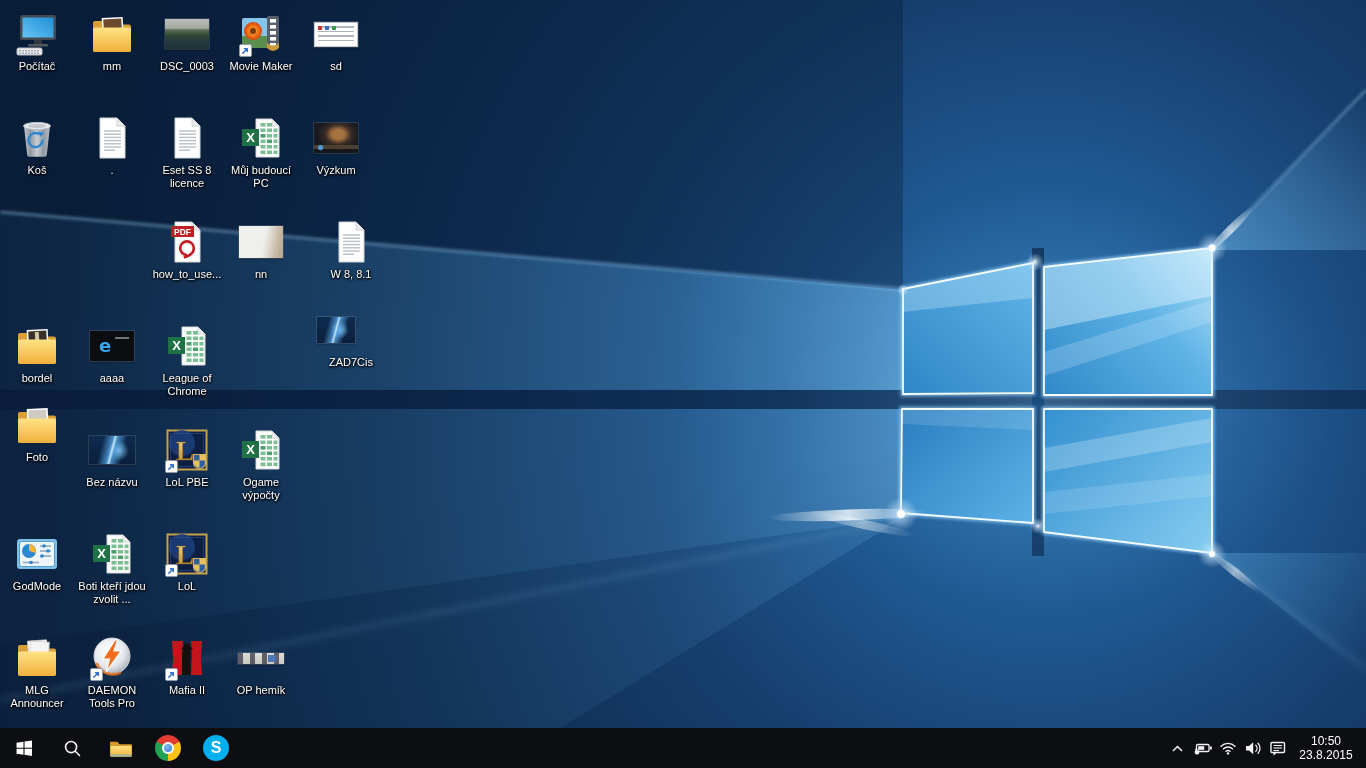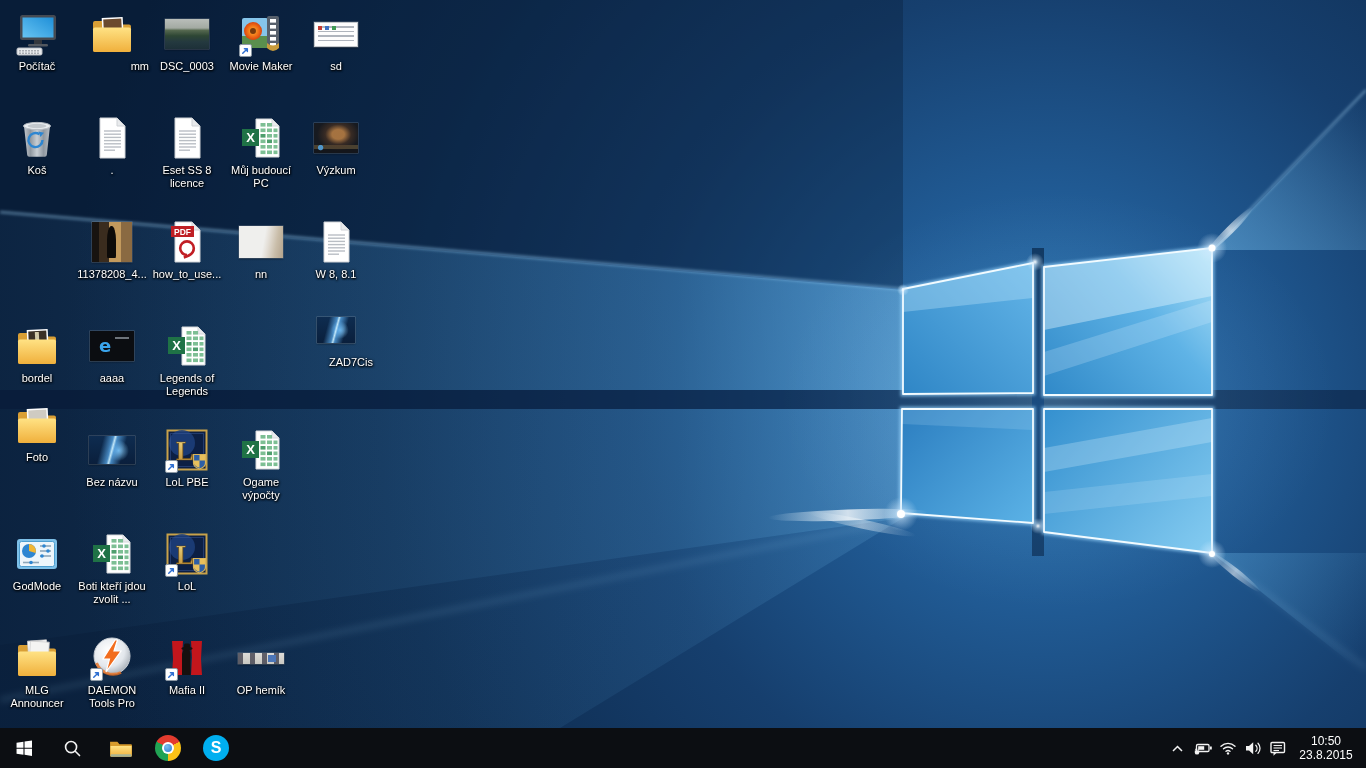--- a/index.html
+++ b/index.html
@@ -333,21 +333,21 @@
               <rect x="15" y="6.5" width="19" height="13" fill="#fff" stroke="#c9c9c9" stroke-width=".8"></rect>
             </g>
             <g transform="rotate(3 24 14)">
               <rect x="17" y="7.5" width="19" height="12" fill="#f4f4f2" stroke="#c9c9c9" stroke-width=".8"></rect>
             </g>
             <path d="M5 40 V19.5 a2 2 0 0 1 2 -2 H41 a2 2 0 0 1 2 2 V40 a2 2 0 0 1 -2 2 H7 a2 2 0 0 1 -2 -2 Z" fill="url(#g-fold)"></path>
           </svg>
         </div>
         <div class="lbl">MLG Announcer</div>
       </div>
-      <div class="cell" style="left: 75px; top: 6px; text-align: right;">
+      <div class="cell" style="left: 75px; top: 6px;">
         <div class="ic">
           <svg class="i48" viewBox="0 0 48 48">
             <path d="M5 13 a2 2 0 0 1 2 -2 h10.5 l3 3.5 H41 a2 2 0 0 1 2 2 V40 a2 2 0 0 1 -2 2 H7 a2 2 0 0 1 -2 -2 Z" fill="#d99f35"></path>
             <g transform="rotate(-3 24 14)">
               <rect x="14" y="7.5" width="21" height="13" fill="#fff"></rect>
               <rect x="15.5" y="9" width="18" height="10" fill="#6b4a2e"></rect>
             </g>
             <path d="M5 40 V19.5 a2 2 0 0 1 2 -2 H41 a2 2 0 0 1 2 2 V40 a2 2 0 0 1 -2 2 H7 a2 2 0 0 1 -2 -2 Z" fill="url(#g-fold)"></path>
           </svg>
         </div>
@@ -363,28 +363,20 @@
               <line x1="16" y1="20.2" x2="33" y2="20.2"></line>
               <line x1="16" y1="23.4" x2="33" y2="23.4"></line>
               <line x1="16" y1="26.6" x2="33" y2="26.6"></line>
               <line x1="16" y1="29.8" x2="33" y2="29.8"></line>
               <line x1="16" y1="33" x2="33" y2="33"></line>
               <line x1="16" y1="36.2" x2="27" y2="36.2"></line>
             </g>
           </svg>
         </div>
         <div class="lbl">.</div>
-      </div>
-      <div class="cell" style="left: 75px; top: 214px;">
-        <div class="ic">
-          <div class="ph ph-person">
-            <div class="fig"></div>
-          </div>
-        </div>
-        <div class="lbl">11378208_4...</div>
       </div>
       <div class="cell" style="left: 75px; top: 318px;">
         <div class="ic">
           <div class="ph ph-edge">
             <span class="e">e</span>
           </div>
         </div>
         <div class="lbl">aaaa</div>
       </div>
       <div class="cell" style="left: 75px; top: 422px;">
@@ -495,21 +487,21 @@
               <rect x="30" y="31" width="5" height="3.6"></rect>
               <rect x="36.5" y="31" width="4" height="3.6"></rect>
               <rect x="23.5" y="36.5" width="5" height="3.6"></rect>
               <rect x="30" y="36.5" width="5" height="3.6"></rect>
               <rect x="36.5" y="36.5" width="4" height="3.6"></rect>
             </g>
             <rect x="5" y="15" width="17" height="17" fill="#1f7246"></rect>
             <text x="13.5" y="27.5" font-size="13" font-weight="bold" text-anchor="middle" fill="#fff" font-family="Liberation Sans,sans-serif">X</text>
           </svg>
         </div>
-        <div class="lbl">Legends of Legends</div>
+        <div class="lbl">League of Chrome</div>
       </div>
       <div class="cell" style="left: 150px; top: 422px;">
         <div class="ic">
           <svg class="i48" viewBox="0 0 48 48">
             <rect x="4.5" y="4.5" width="39" height="39" fill="#0c1f44" stroke="#c8a24a" stroke-width="2"></rect>
             <circle cx="19" cy="17" r="13" fill="#1d3f7d" opacity=".85"></circle>
             <rect x="7.5" y="7.5" width="33" height="33" fill="none" stroke="#3a5a9a" opacity=".5"></rect>
             <text x="22" y="34" font-size="27" font-weight="bold" text-anchor="middle" fill="url(#g-gold)" stroke="#6e4f16" stroke-width=".7" font-family="Liberation Serif,serif">L</text>
             <path d="M30.5 28.5 h12 v8.5 q0 4 -6 6 q-6 -2 -6 -6 Z" fill="#2d5fa6"></path>
             <path d="M36.5 28.5 h6 v6 h-6 Z M30.5 34.5 h6 v7.2 q-6 -1.8 -6 -6.2 Z" fill="#e8c05c"></path>
@@ -663,21 +655,21 @@
           <div class="ph ph-white"></div>
         </div>
         <div class="lbl">sd</div>
       </div>
       <div class="cell" style="left: 299px; top: 110px;">
         <div class="ic">
           <div class="ph ph-game"></div>
         </div>
         <div class="lbl">Výzkum</div>
       </div>
-      <div class="cell" style="left: 299px; top: 214px;">
+      <div class="cell" style="left: 314px; top: 214px;">
         <div class="ic">
           <svg class="i48" viewBox="0 0 48 48">
             <path d="M12 4 h17 l8 8 v32 H12 Z" fill="#fff" stroke="#cfd2d6"></path>
             <path d="M29 4 l8 8 h-8 Z" fill="#e8eaec" stroke="#cfd2d6"></path>
             <g stroke="#b9bec4" stroke-width="1.4">
               <line x1="16" y1="17" x2="33" y2="17"></line>
               <line x1="16" y1="20.2" x2="33" y2="20.2"></line>
               <line x1="16" y1="23.4" x2="33" y2="23.4"></line>
               <line x1="16" y1="26.6" x2="33" y2="26.6"></line>
               <line x1="16" y1="29.8" x2="33" y2="29.8"></line>

